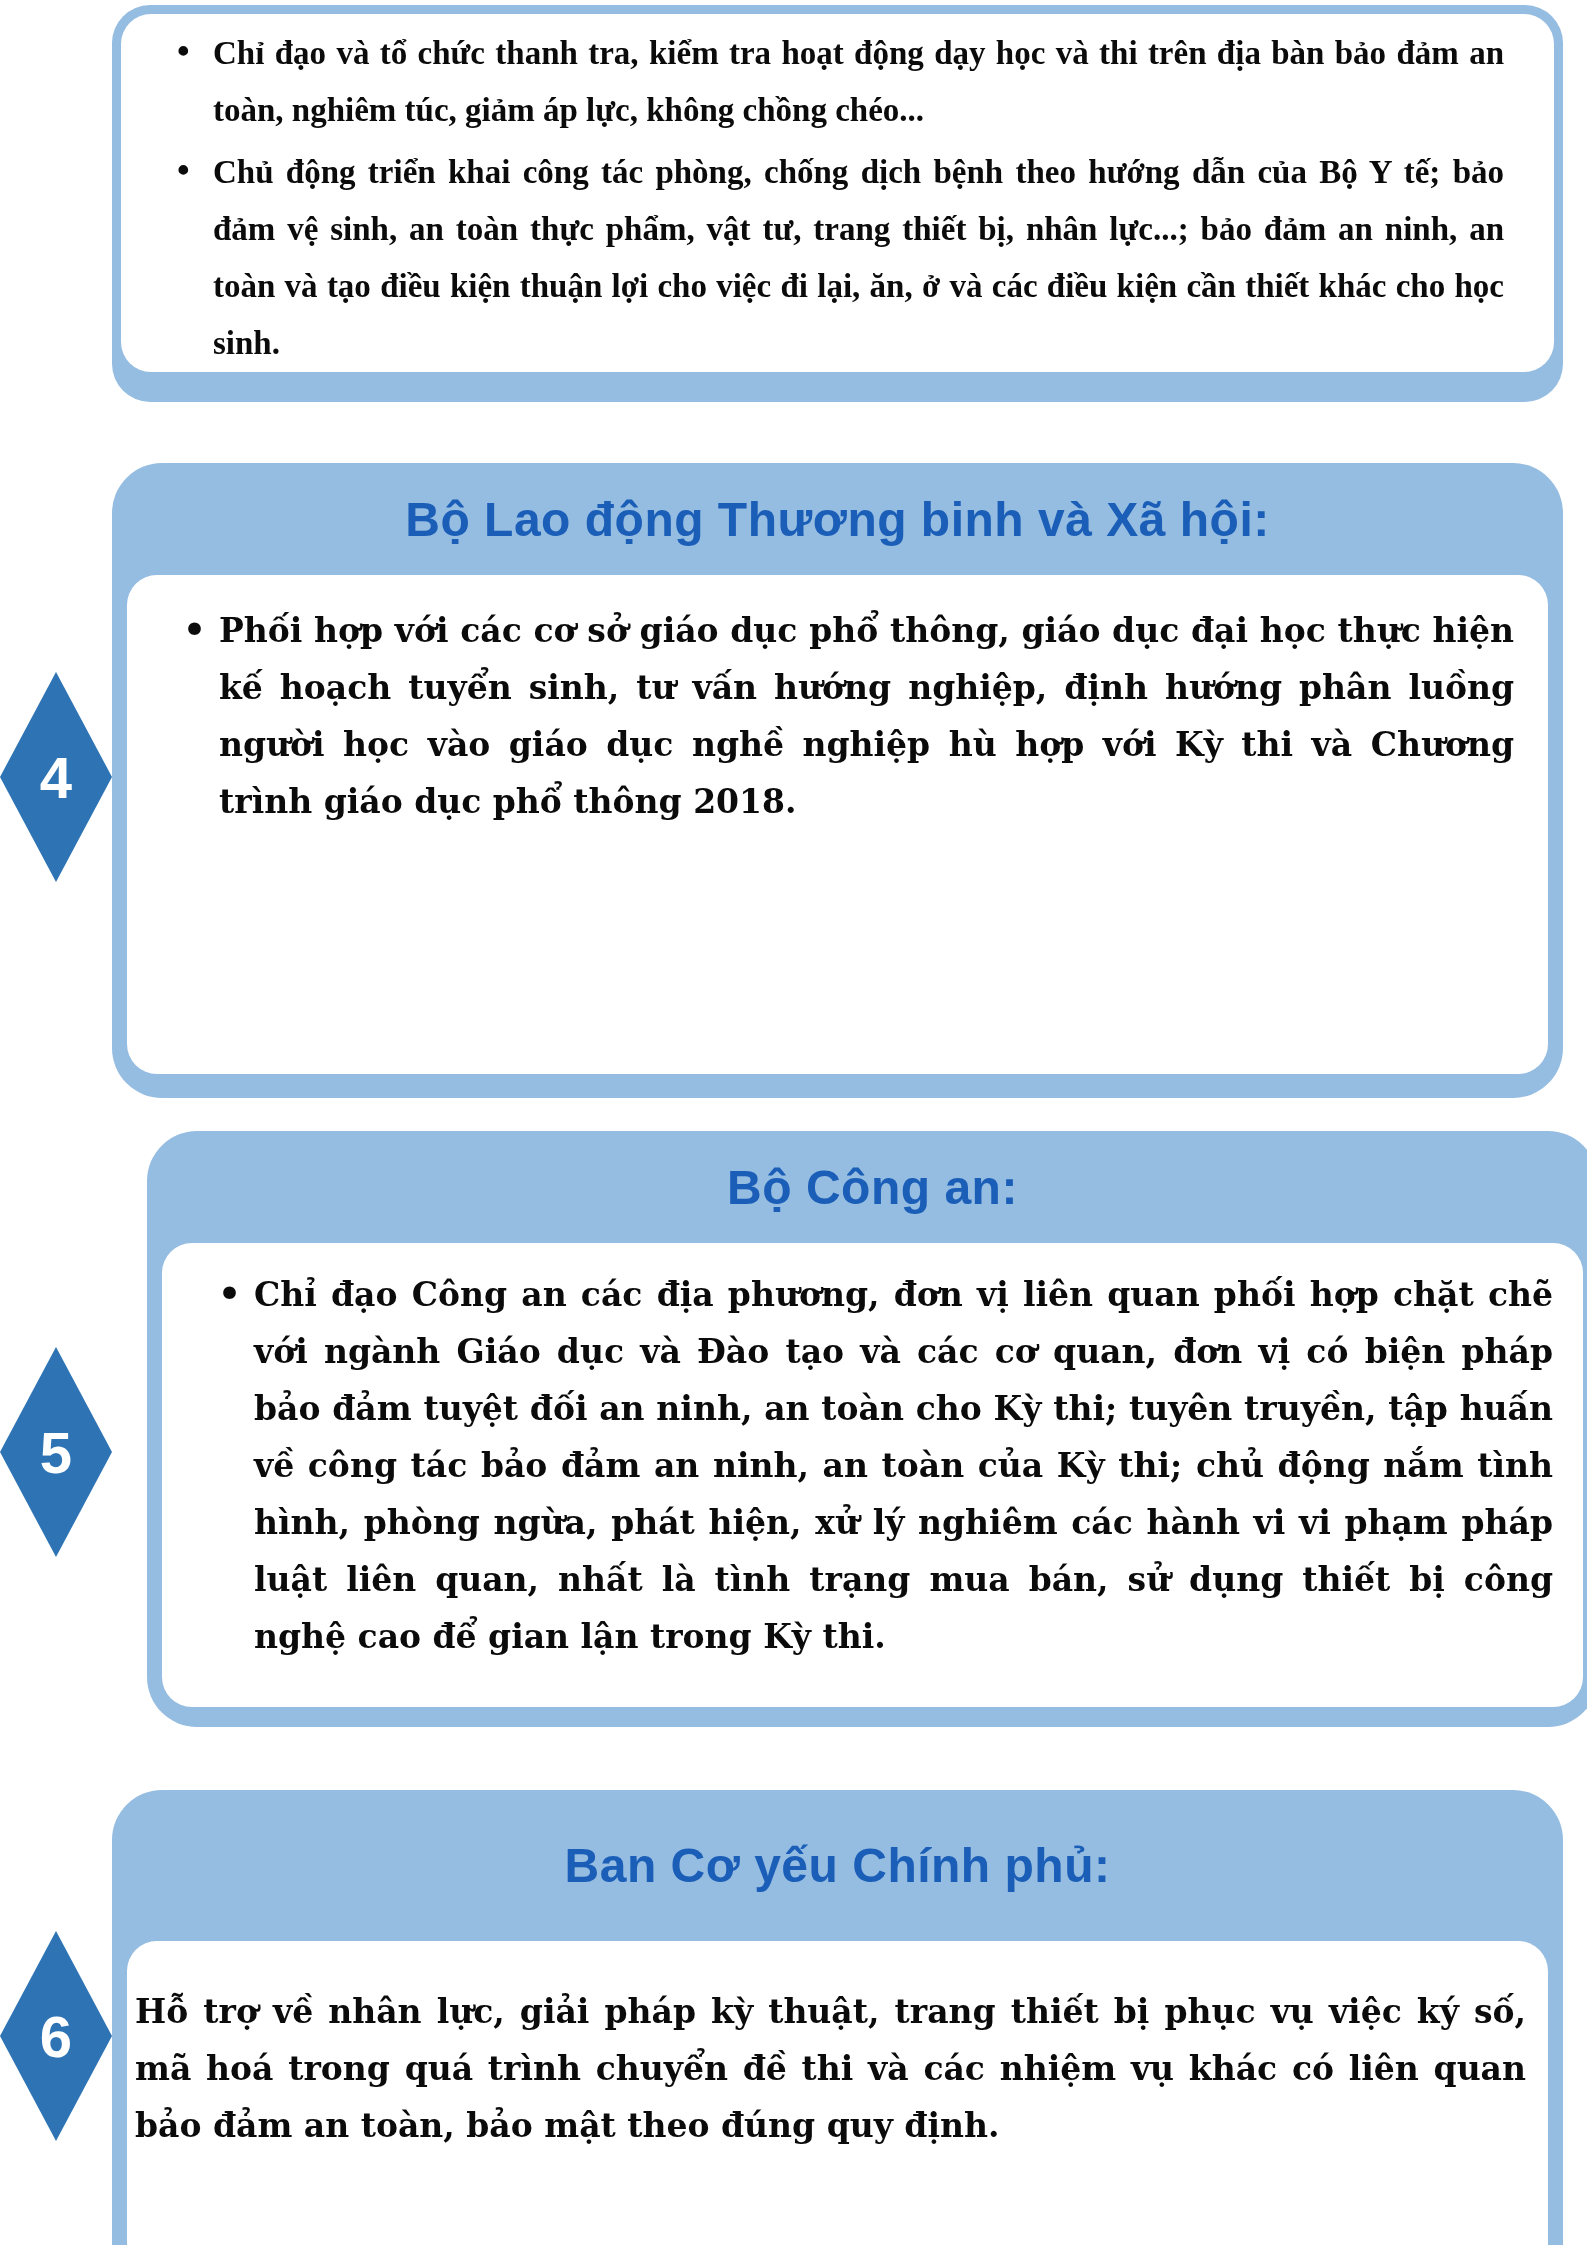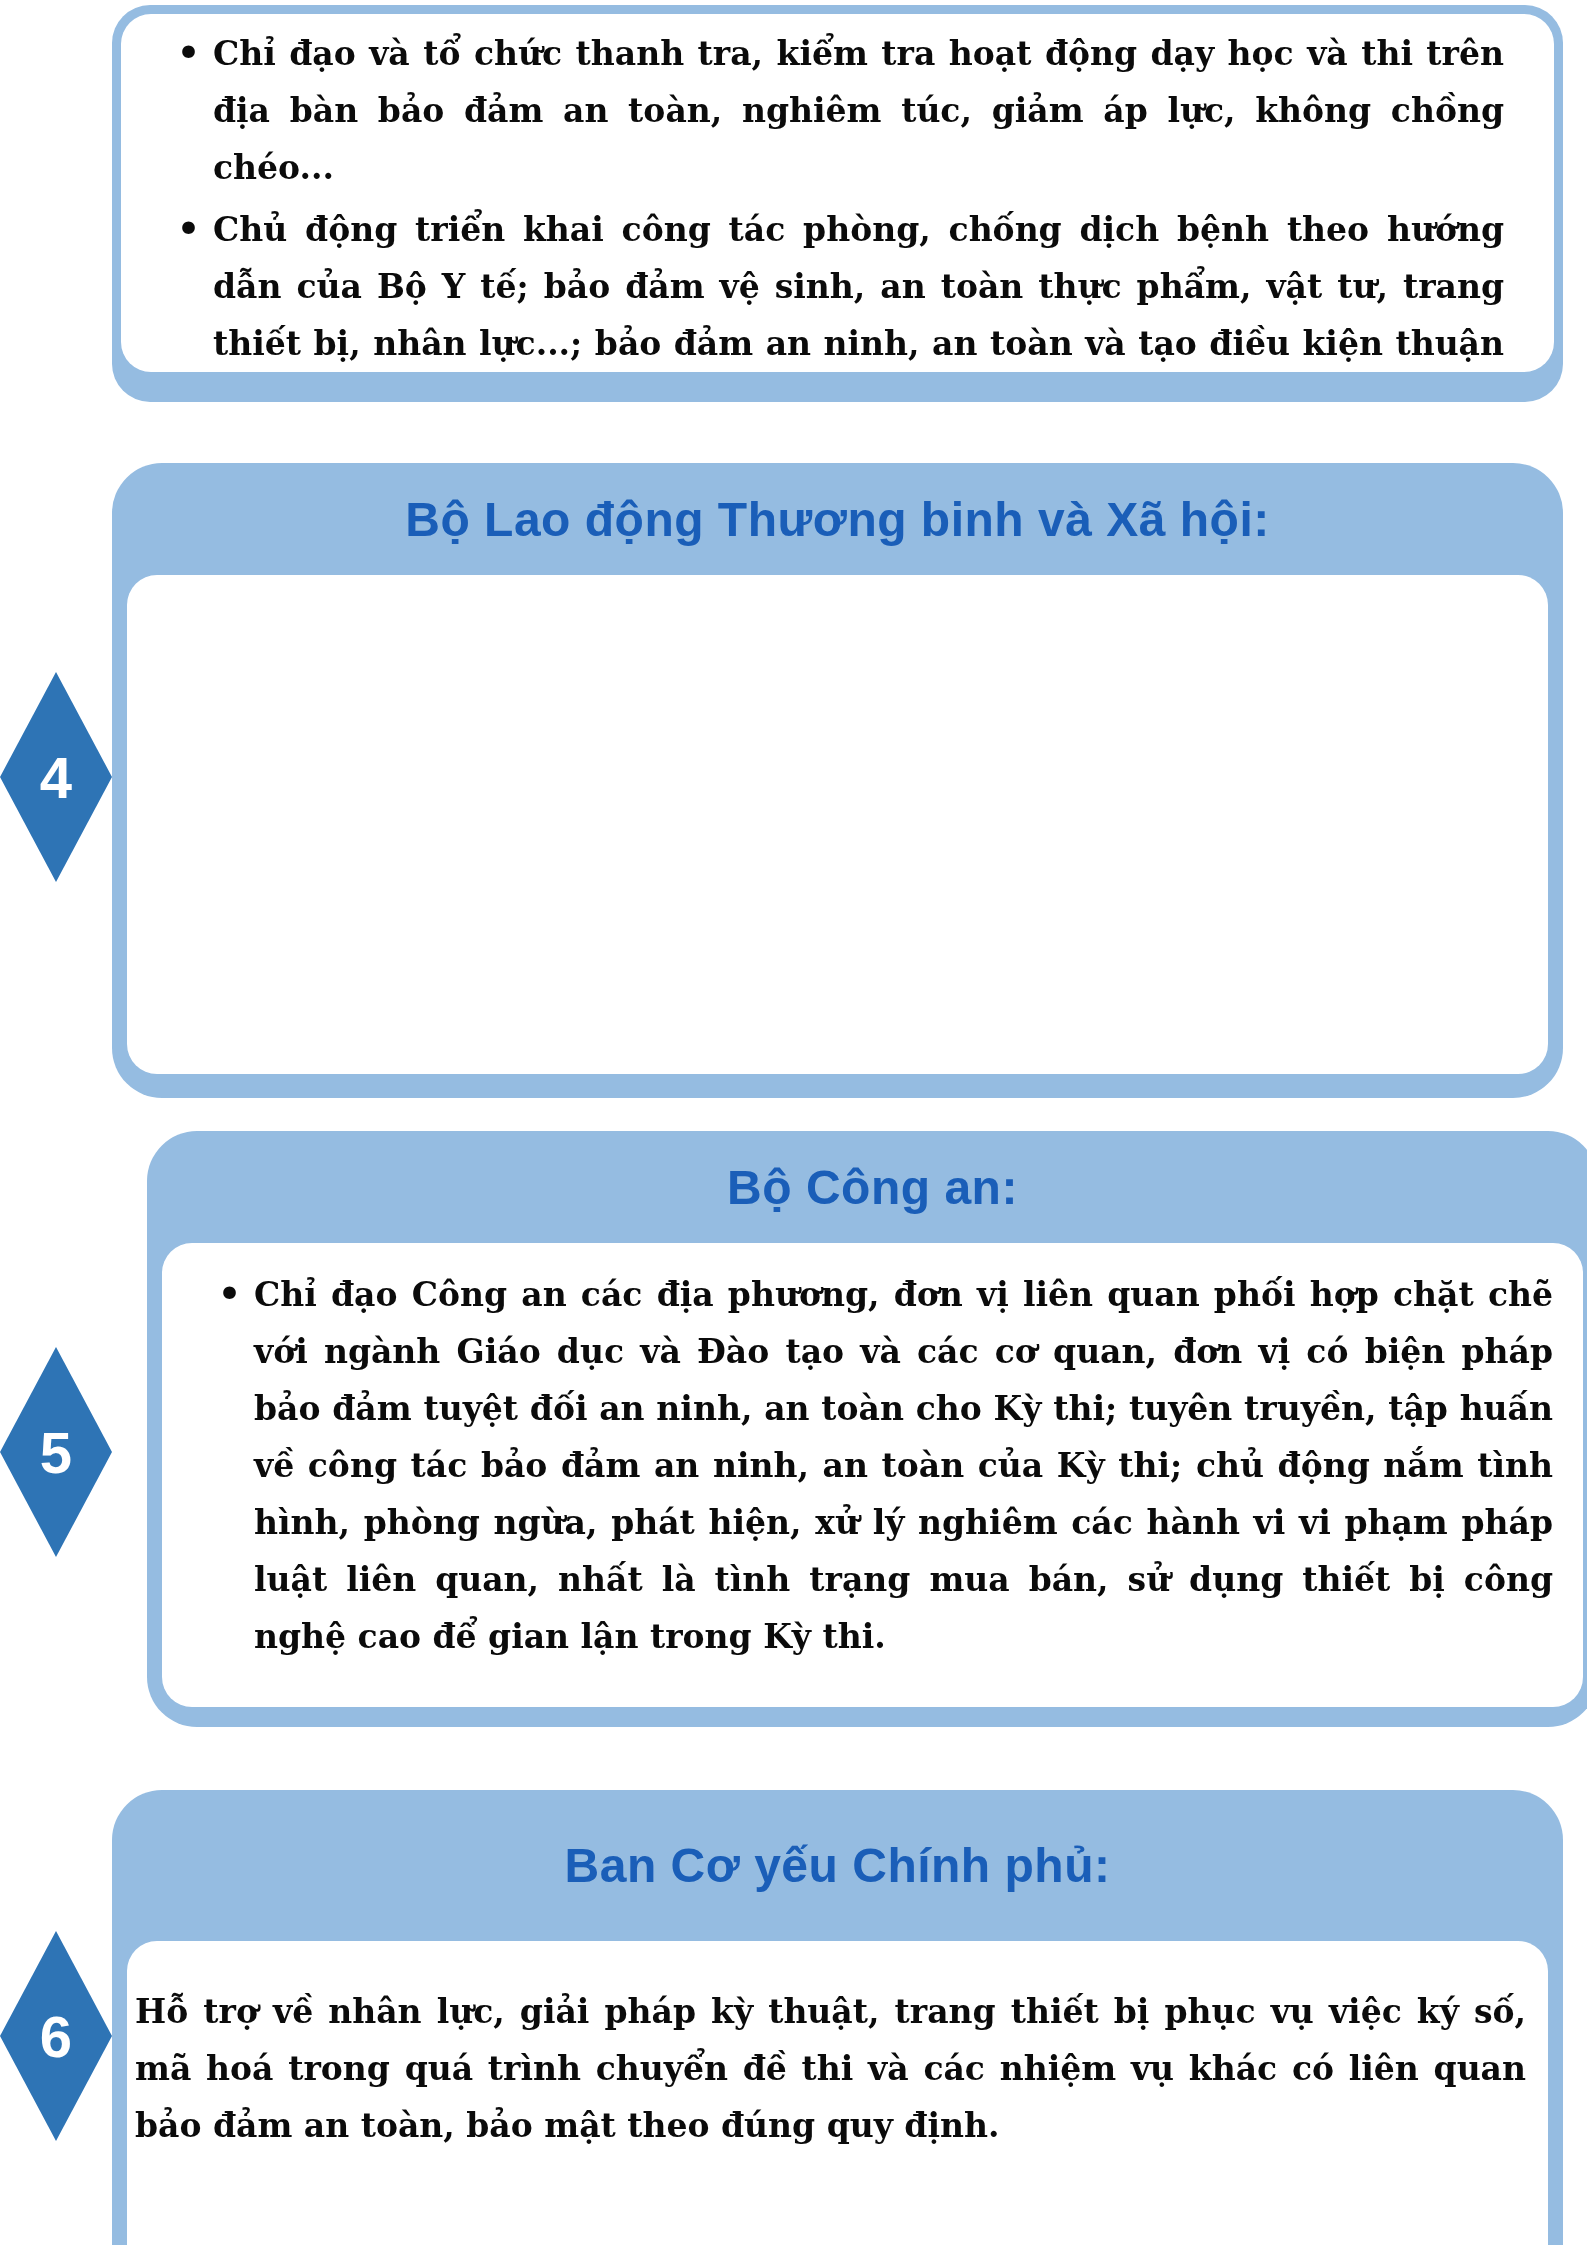--- a/index.html
+++ b/index.html
@@ -33,21 +33,21 @@
     position:absolute;top:0;left:0;right:0;
     margin:0;
     display:flex;align-items:center;justify-content:center;
     font-family:"Liberation Sans", sans-serif;
     font-weight:bold;
     font-size:48px;
     color:var(--header-text);
     letter-spacing:0.5px;
   }
   
-  .intro{top:5px;height:397px;border-radius:38px;}
+  .intro{top:5px;height:397px;border-radius:38px;font-family:Liberation Serif, serif;}
   .intro .card-body{left:9px;right:9px;top:9px;bottom:30px;border-radius:30px;padding:11px 50px 0 0;}
   
   .molisa{top:463px;height:635px;}
   .molisa .card-header{height:112px;}
   .molisa .card-body{left:15px;right:15px;top:112px;bottom:24px;padding:27px 34px 0 0;}
   
   .mps{top:1131px;height:596px;margin-left:35px;}
   .mps .card-header{height:112px;}
   .mps .card-body{left:15px;right:15px;top:112px;bottom:20px;padding:23px 30px 0 0;}
   
@@ -112,20 +112,21 @@
     </div>
   </section>
 
   <div class="diamond d4">
     <span>4</span>
   </div>
   <section class="card has-header molisa">
     <h2 class="card-header">Bộ Lao động Thương binh và Xã hội:</h2>
     <div class="card-body">
       <ul class="bullets">
+        <li>Phối hợp với các cơ sở giáo dục phổ thông, giáo dục đại học thực hiện kế hoạch tuyển sinh, tư vấn hướng nghiệp, định hướng phân luồng người học vào giáo dục nghề nghiệp hù hợp với Kỳ thi và Chương trình giáo dục phổ thông 2018.</li>
       </ul>
     </div>
   </section>
 
   <div class="diamond d5">
     <span>5</span>
   </div>
   <section class="card has-header mps">
     <h2 class="card-header">Bộ Công an:</h2>
     <div class="card-body">

